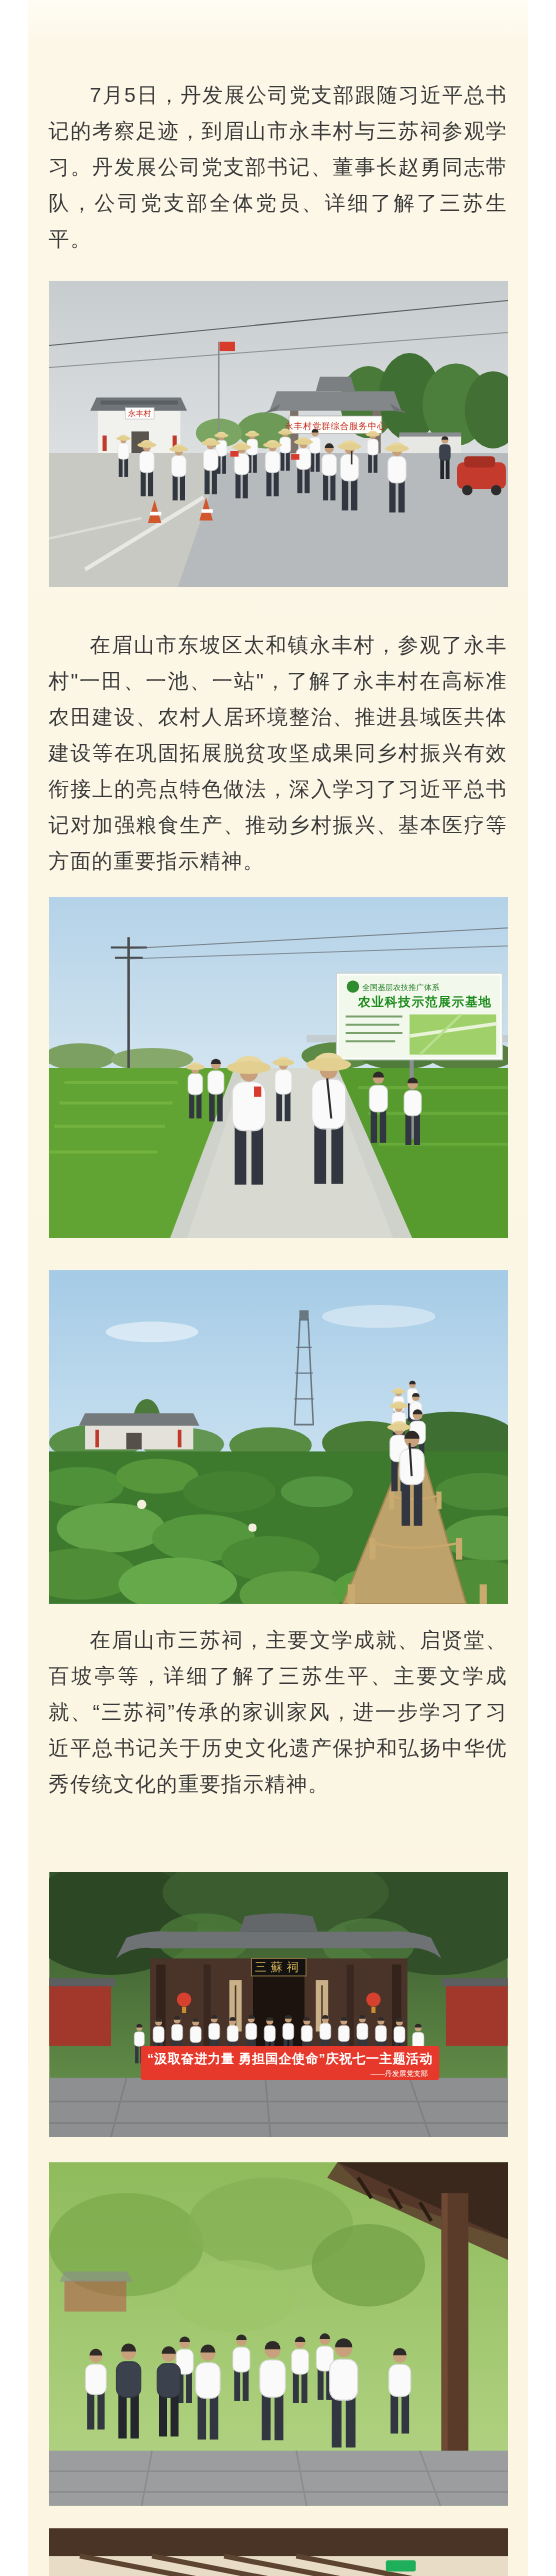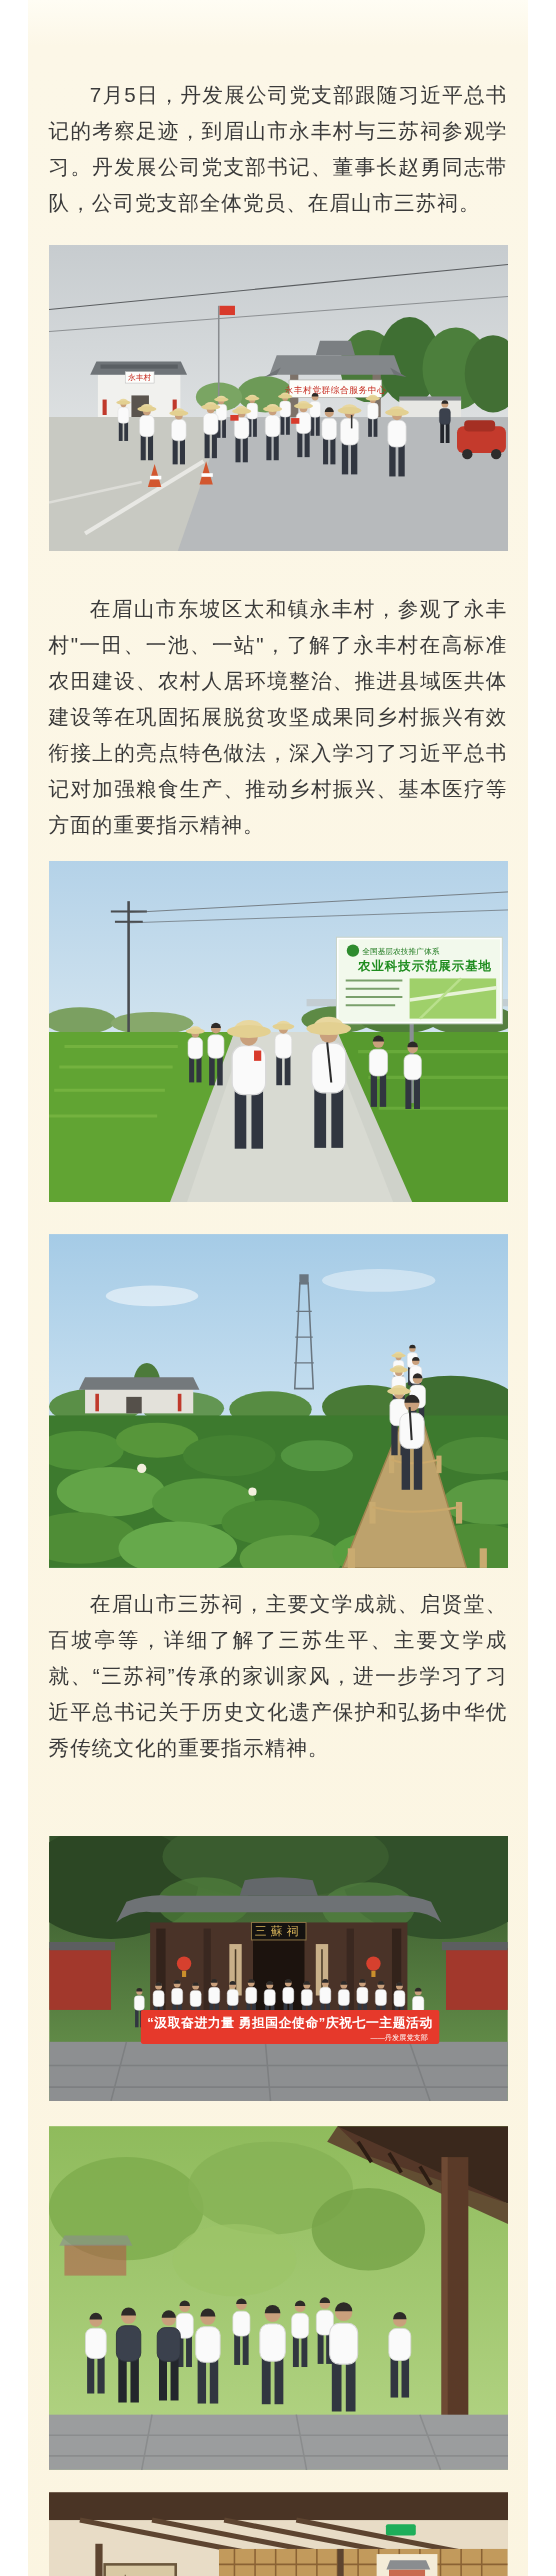--- a/index.html
+++ b/index.html
@@ -48,21 +48,21 @@
       <rect x="22" y="60" width="9" height="48" fill="#23262c"></rect>
       <rect x="7" y="26" width="26" height="38" rx="9" fill="#3b414d" stroke="#2e333c" stroke-width="1"></rect>
       <circle cx="20" cy="16" r="8" fill="#c9a07c"></circle>
       <path d="M12,15 a8,8.5 0 0 1 16,0 z" fill="#2d2a28"></path>
     </symbol>
   </defs>
 </svg>
 
 <div class="card">
 
-  <p class="para">7月5日，丹发展公司党支部跟随习近平总书记的考察足迹，到眉山市永丰村与三苏祠参观学习。丹发展公司党支部书记、董事长赵勇同志带队，公司党支部全体党员、在眉山市三苏祠。</p>
+  <p class="para">7月5日，丹发展公司党支部跟随习近平总书记的考察足迹，到眉山市永丰村与三苏祠参观学习。丹发展公司党支部书记、董事长赵勇同志带队，公司党支部全体党员、详细了解了三苏生平。</p>
 
   <div class="photo mt47">
     <svg viewBox="0 0 891 594" width="459" height="306">
       <defs>
         <linearGradient id="sky1" x1="0" y1="0" x2="0" y2="1">
           <stop offset="0" stop-color="#c7cccf"></stop>
             <stop offset="1" stop-color="#eceeee"></stop>
         </linearGradient>
       </defs>
       <rect width="891" height="594" fill="url(#sky1)"></rect>

